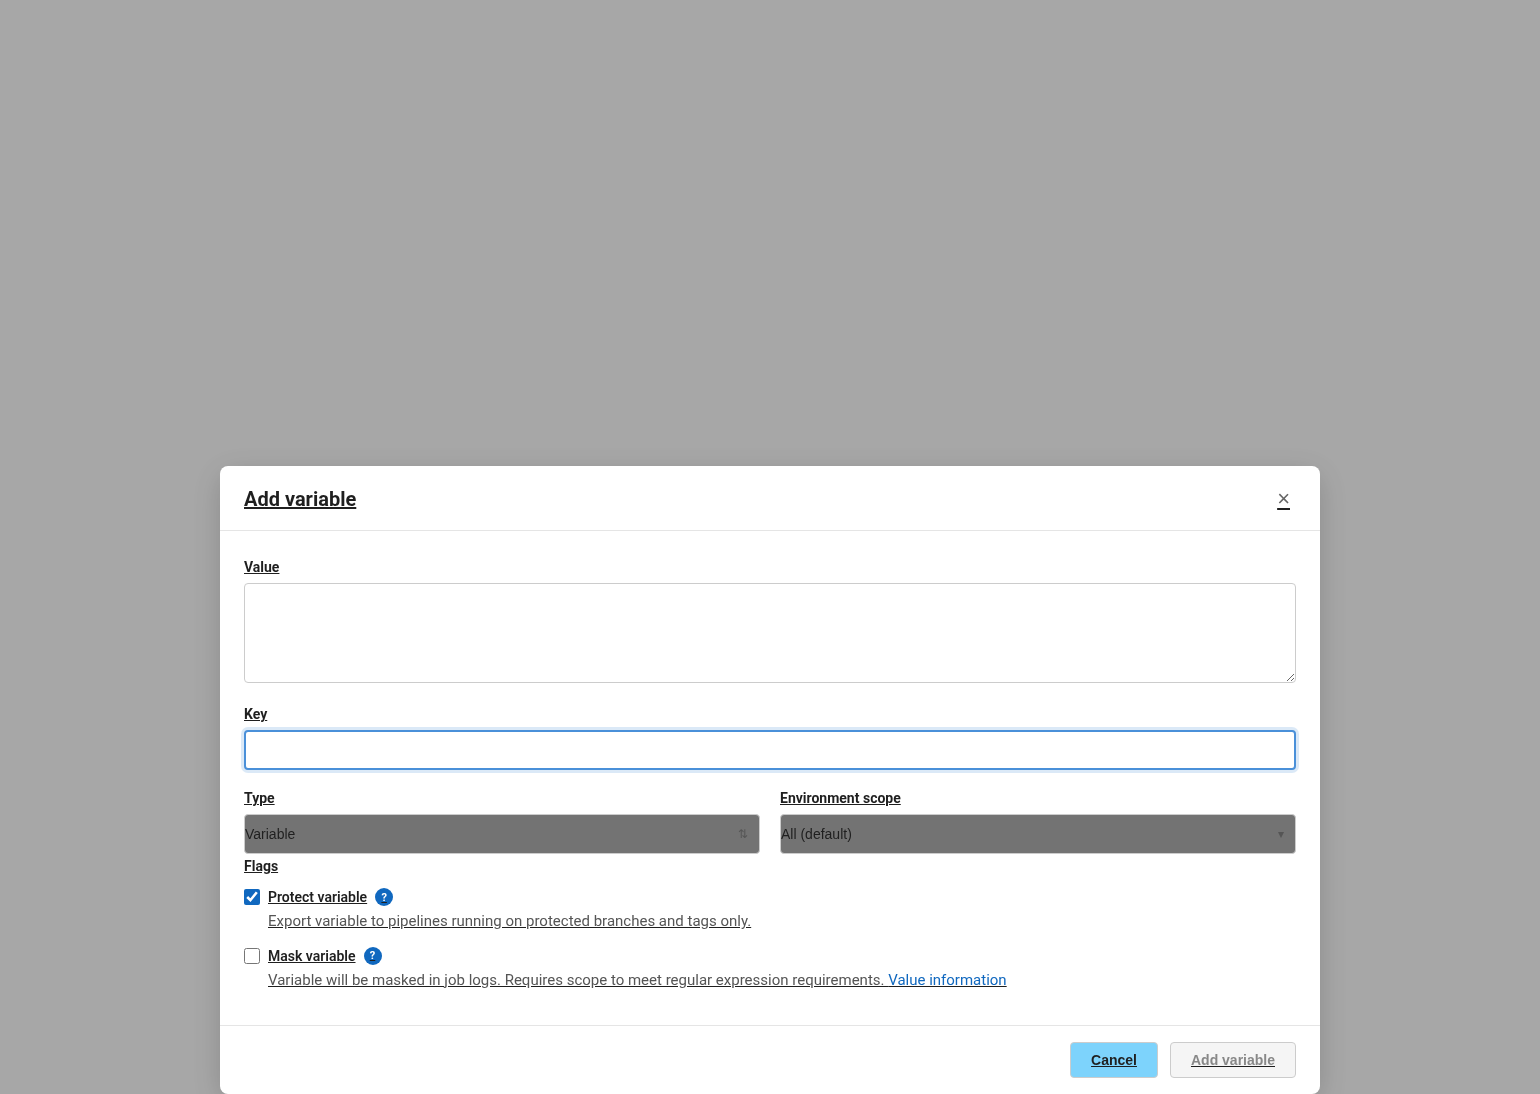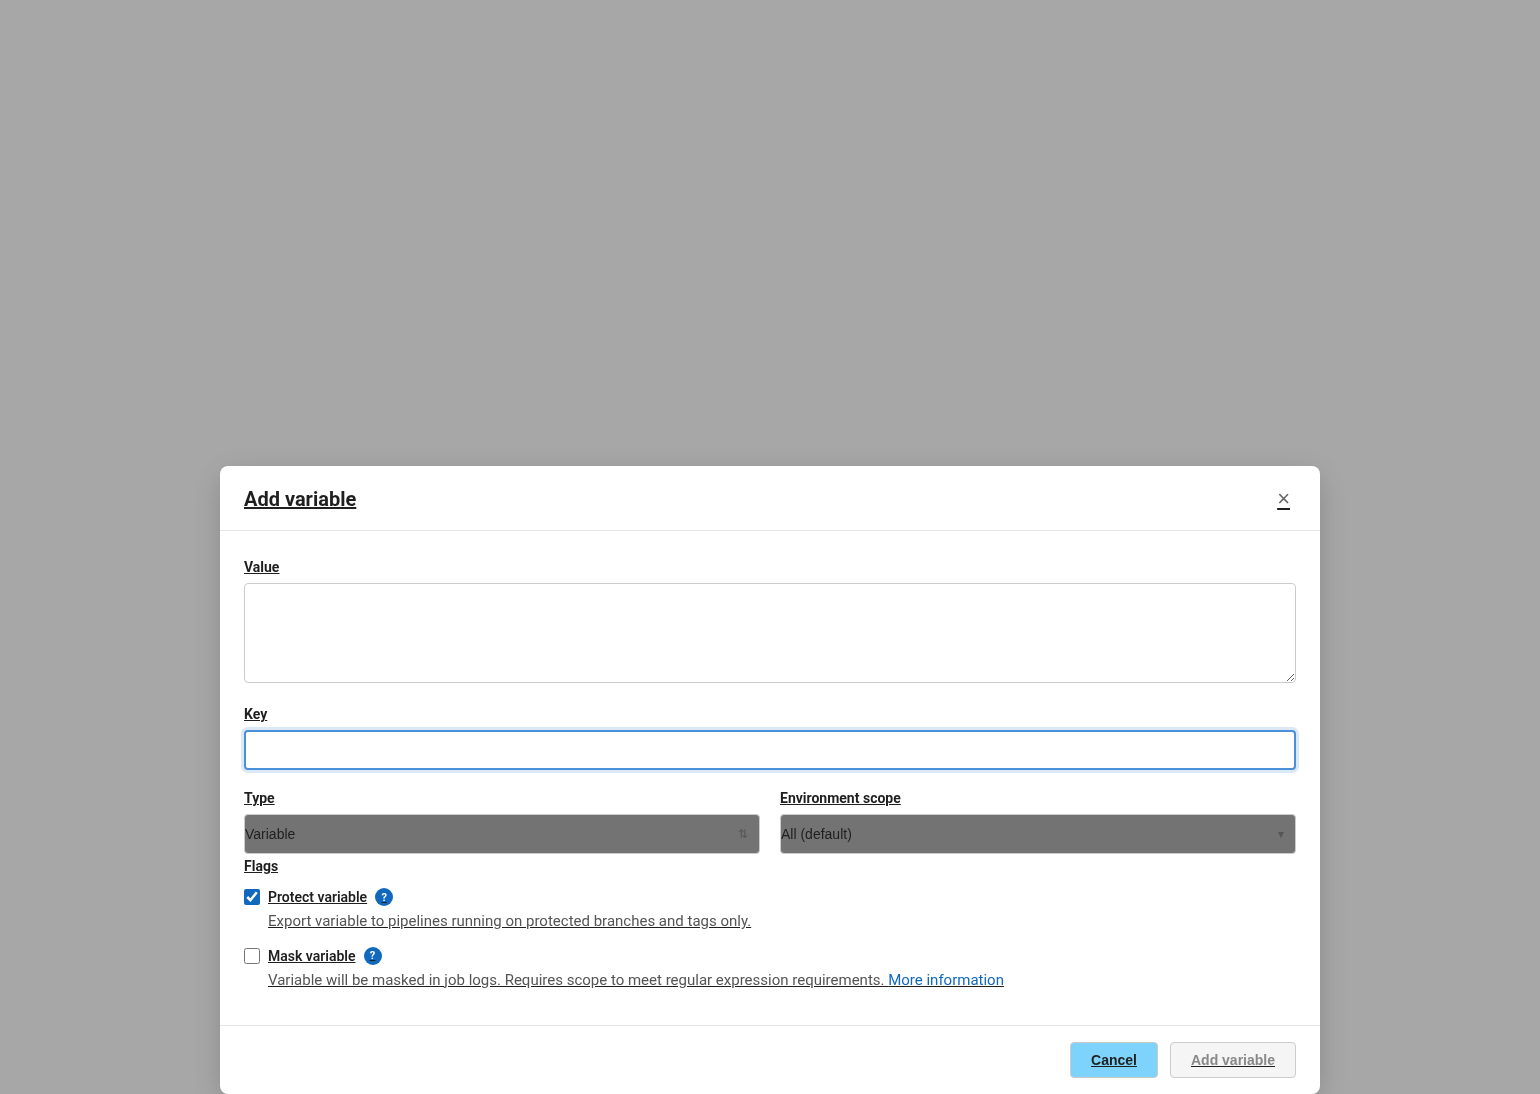--- a/index.html
+++ b/index.html
@@ -297,21 +297,21 @@
           <div class="flag-description">Export variable to pipelines running on protected branches and tags only.</div>
         </div>
 
         <div class="flag-item">
           <div class="flag-row">
             <input type="checkbox" class="flag-checkbox" style="">
             <span class="flag-name">Mask variable</span>
             <span class="help-icon">?</span>
           </div>
           <div class="flag-description">
-            <span>Variable will be masked in job logs. Requires scope to meet regular expression requirements. </span><a href="#">More information</a>
+            <span>Variable will be masked in job logs. Requires scope to meet regular expression requirements. </span><a href="#">Value information</a>
           </div>
         </div>
       </div>
 
     </div>
 
     <div class="modal-footer">
       <button class="btn">Cancel</button>
       <button class="btn btn-primary">Add variable</button>
     </div>

